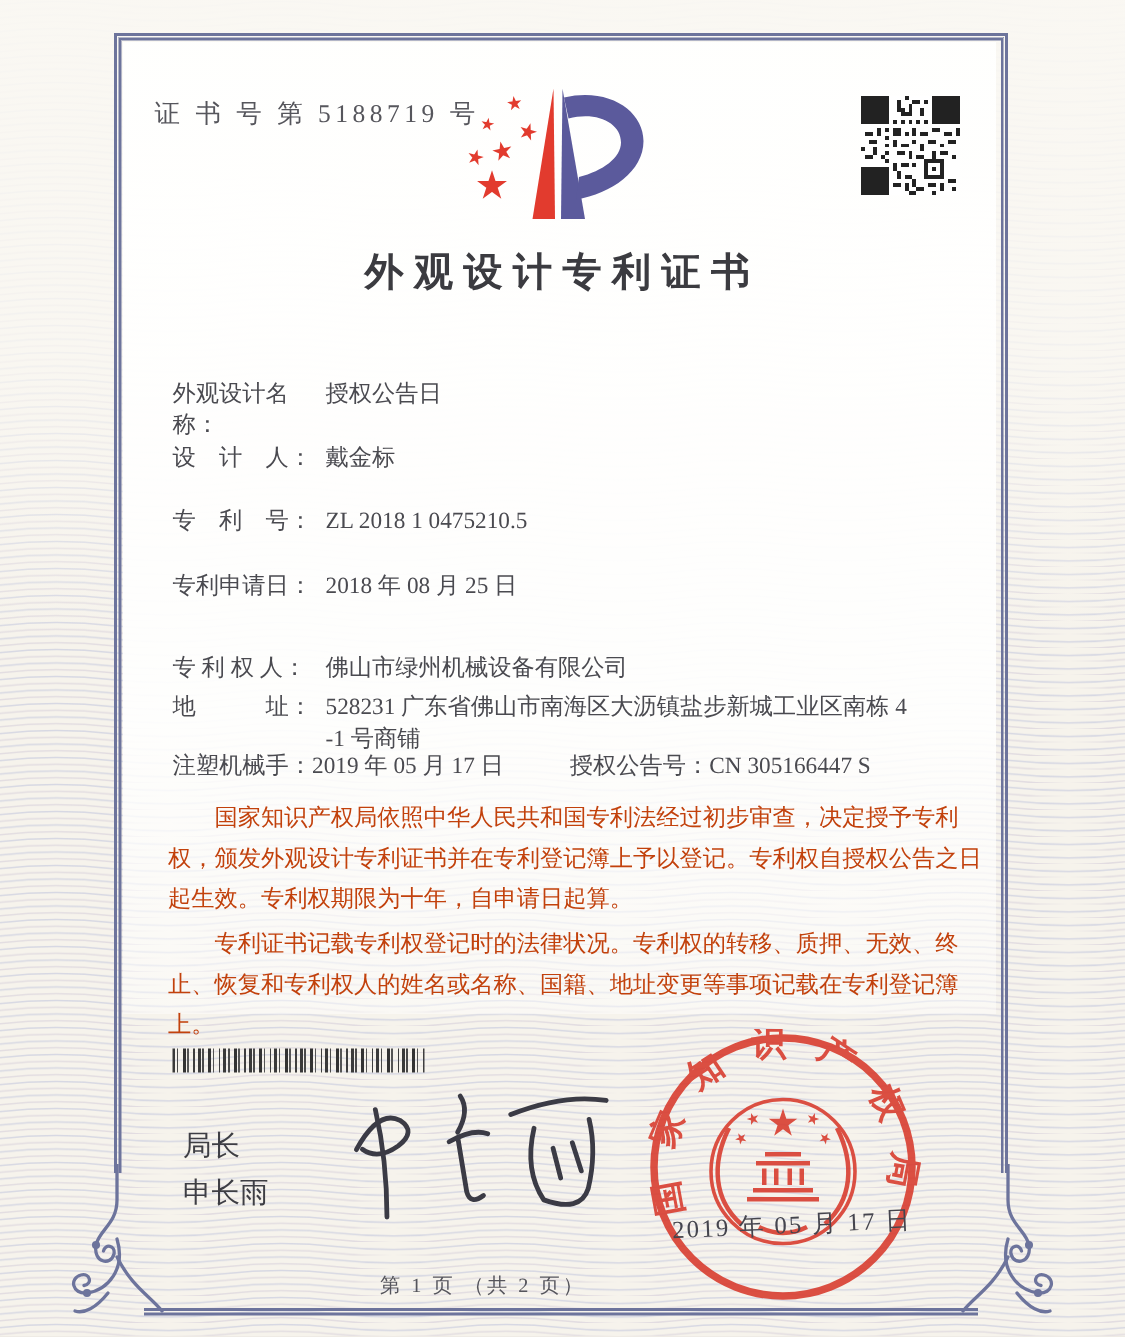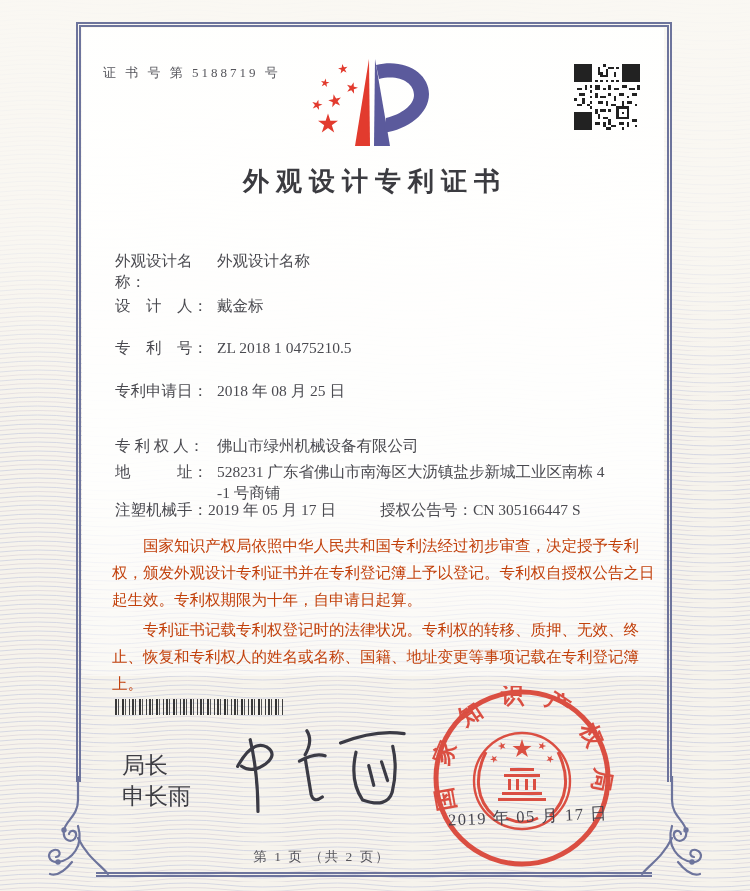--- a/index.html
+++ b/index.html
@@ -10,21 +10,21 @@
   .veil{position:absolute;left:0;top:0;width:750px;height:430px;z-index:1;
         background:linear-gradient(180deg,rgba(250,248,243,.95) 0%,rgba(250,248,243,.75) 55%,rgba(250,248,243,0) 100%);}
   .panel{position:absolute;left:82px;top:28px;width:582px;height:648px;z-index:1;
          background:linear-gradient(180deg,rgba(255,255,254,.96) 0%,rgba(255,255,254,.93) 70%,rgba(255,255,254,.45) 100%);}
   .frame{position:absolute;left:76px;top:22px;width:596px;height:760px;z-index:2;
          box-sizing:border-box;border:5px double #6d749c;border-bottom:none;}
   .bottom-line{position:absolute;left:96px;top:872px;width:556px;height:0;z-index:2;
          border-top:5px double #6d749c;}
   .content{position:absolute;left:0;top:0;width:750px;height:891px;z-index:3;}
 
-  .cert-no{position:absolute;left:103px;top:64px;font-size:13px;letter-spacing:3px;color:#56565c;}
+  .cert-no{position:absolute;left:103px;top:64px;font-size:17px;letter-spacing:3px;color:#56565c;}
   .logo{position:absolute;left:308px;top:56px;}
   .qr{position:absolute;left:574px;top:64px;}
   .title{position:absolute;left:0;top:164px;width:750px;text-align:center;
          font-size:26px;font-weight:700;letter-spacing:7px;color:#3b3b40;}
 
   .frow{position:absolute;left:115px;display:flex;font-size:15.5px;color:#4a4a50;line-height:21px;}
   .flabel{display:inline-block;width:102px;flex:none;}
   .fvalue{display:inline-block;}
   .addr-val{width:418px;}
   .grant-row{position:absolute;left:115px;display:flex;font-size:15.5px;color:#4a4a50;}
@@ -34,22 +34,22 @@
   .paras p{margin:0 0 3px 0;text-indent:2em;font-size:15.5px;line-height:27px;}
 
   .barcode{position:absolute;left:115px;top:699px;width:168px;height:16px;
     background:repeating-linear-gradient(90deg,
       #3a3a3a 0 2px, rgba(0,0,0,0) 2px 3px,
       #4a4a4a 3px 4px, rgba(0,0,0,0) 4px 7px,
       #333 7px 9px, rgba(0,0,0,0) 9px 10px,
       #555 10px 11px, rgba(0,0,0,0) 11px 14px,
       #3f3f3f 14px 15px, rgba(0,0,0,0) 15px 17px);}
 
-  .signer{position:absolute;left:122px;top:750px;font-family:Liberation Serif, serif;
-          font-size:23px;color:#3e3e44;line-height:31px;}
+  .signer{position:absolute;left:122px;top:750px;font-family:Liberation Mono, monospace;
+          font-size:19px;color:#3e3e44;line-height:31px;}
   .signature{position:absolute;left:222px;top:724px;z-index:4;}
 
   .seal{position:absolute;left:430px;top:686px;z-index:4;opacity:.88;mix-blend-mode:multiply;}
   .seal-date{position:absolute;left:448px;top:806px;z-index:5;font-size:16.5px;color:#45454e;
              letter-spacing:1.5px;transform:rotate(-2.5deg);}
 
   .footer{position:absolute;left:0;top:848px;width:644px;text-align:center;
           font-size:13.5px;letter-spacing:2px;color:#55555c;z-index:3;}
   .orn{position:absolute;z-index:2;}
 </style>
@@ -180,23 +180,23 @@
           <rect x="20" y="22" width="1" height="2"></rect>
           <rect x="22" y="21" width="2" height="1"></rect>
           <rect x="23" y="23" width="1" height="1"></rect>
         <rect x="12" y="24" width="2" height="1"></rect>
           <rect x="18" y="24" width="1" height="1"></rect>
       </g>
     </svg>
 
     <div class="title">外观设计专利证书</div>
 
-    <div class="frow" style="top:252px;font-family:Liberation Mono, monospace;">
+    <div class="frow" style="top:252px;">
       <span class="flabel">外观设计名称：</span>
-      <span class="fvalue">外观设计名称</span>
+      <span class="fvalue">授权公告日</span>
     </div>
     <div class="frow" style="top:295px;">
       <span class="flabel">设　计　人：</span>
       <span class="fvalue">戴金标</span>
     </div>
     <div class="frow" style="top:337px;">
       <span class="flabel">专　利　号：</span>
       <span class="fvalue">ZL 2018 1 0475210.5</span>
     </div>
     <div class="frow" style="top:380px;">

